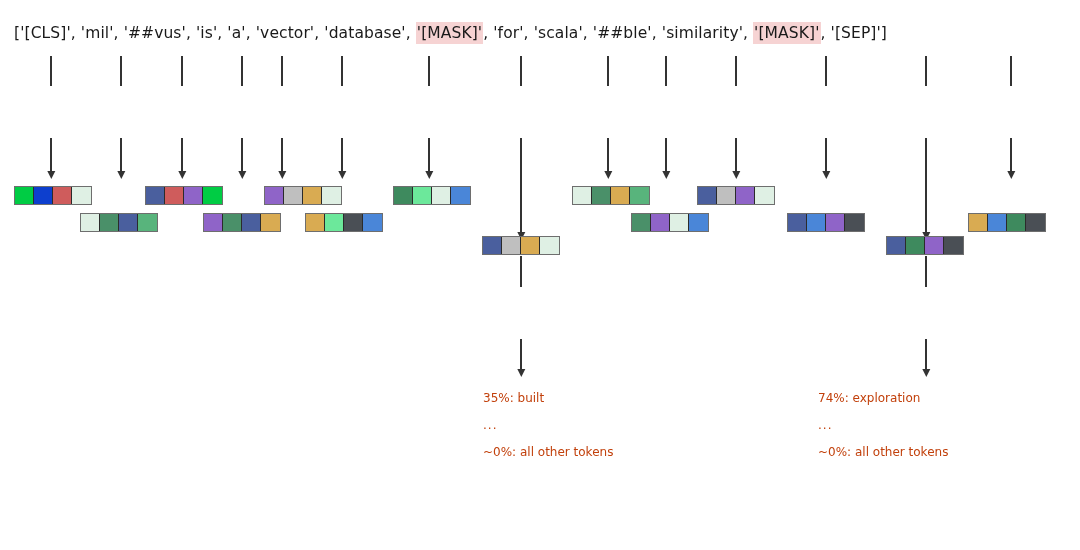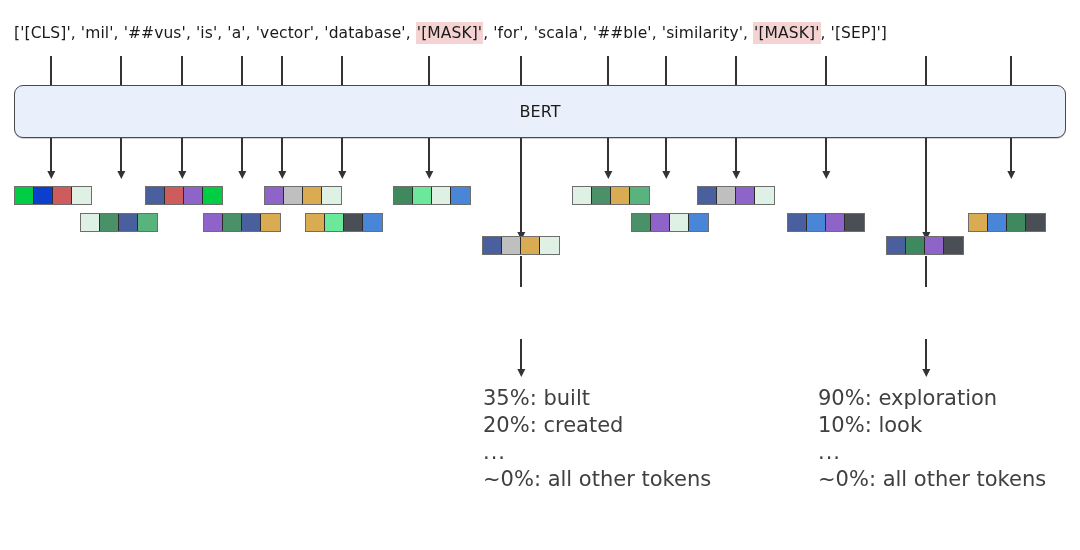--- a/index.html
+++ b/index.html
@@ -101,23 +101,23 @@
     width: 19px;
     height: 17px;
     border-right: 1.2px solid #2b2b2b;
     box-sizing: border-box;
   }
   .embed .cell:last-child { border-right: none; }
 
   
   .predlist {
     position: absolute;
-    font-size: 21px;
+    font-size: 12px;
     line-height: 27px;
-    color: #404040;
+    color: #c2410c;
     white-space: nowrap;
   }
   .predlist .row { height: 27px; }
   .predlist .row.dots { letter-spacing: 1px; }
 </style>
 </head>
 <body>
 
 <div id="stage">
 
@@ -133,23 +133,20 @@
       <div class="tick" style="left: 428px; top: 56px; height: 30px;"></div>
       <div class="tick" style="left: 520px; top: 56px; height: 30px;"></div>
       <div class="tick" style="left: 607px; top: 56px; height: 30px;"></div>
       <div class="tick" style="left: 665px; top: 56px; height: 30px;"></div>
       <div class="tick" style="left: 735px; top: 56px; height: 30px;"></div>
       <div class="tick" style="left: 825px; top: 56px; height: 30px;"></div>
       <div class="tick" style="left: 925px; top: 56px; height: 30px;"></div>
       <div class="tick" style="left: 1010px; top: 56px; height: 30px;"></div>
     </div>
 
-  <div class="procbox" id="bert-box">
-    <span>BERT</span>
-  </div>
 
   <div id="output-arrows">
       <div class="arrow-line" style="left: 50px; top: 138px; height: 34px;"></div>
       <div class="arrow-head" style="left: 50.8px; top: 171px;"></div>
       <div class="arrow-line" style="left: 120px; top: 138px; height: 34px;"></div>
       <div class="arrow-head" style="left: 120.8px; top: 171px;"></div>
       <div class="arrow-line" style="left: 181px; top: 138px; height: 34px;"></div>
       <div class="arrow-head" style="left: 181.8px; top: 171px;"></div>
       <div class="arrow-line" style="left: 241px; top: 138px; height: 34px;"></div>
       <div class="arrow-head" style="left: 241.8px; top: 171px;"></div>
@@ -271,25 +268,23 @@
   <div id="mlm-out">
       <div class="arrow-line" style="left: 520px; top: 339px; height: 31px;"></div>
       <div class="arrow-head" style="left: 520.8px; top: 369px;"></div>
       <div class="arrow-line" style="left: 925px; top: 339px; height: 31px;"></div>
       <div class="arrow-head" style="left: 925.8px; top: 369px;"></div>
     </div>
 
   <div id="predictions">
       <div class="predlist" style="left: 483px; top: 385px;">
         <div class="row">35%: built</div>
-        <div class="row">20%: created</div>
         <div class="row dots">...</div>
         <div class="row">~0%: all other tokens</div>
       </div>
       <div class="predlist" style="left: 818px; top: 385px;">
-        <div class="row">90%: exploration</div>
-        <div class="row">10%: look</div>
+        <div class="row">74%: exploration</div>
         <div class="row dots">...</div>
         <div class="row">~0%: all other tokens</div>
       </div>
     </div>
 
 </div>
 
 </body></html>

